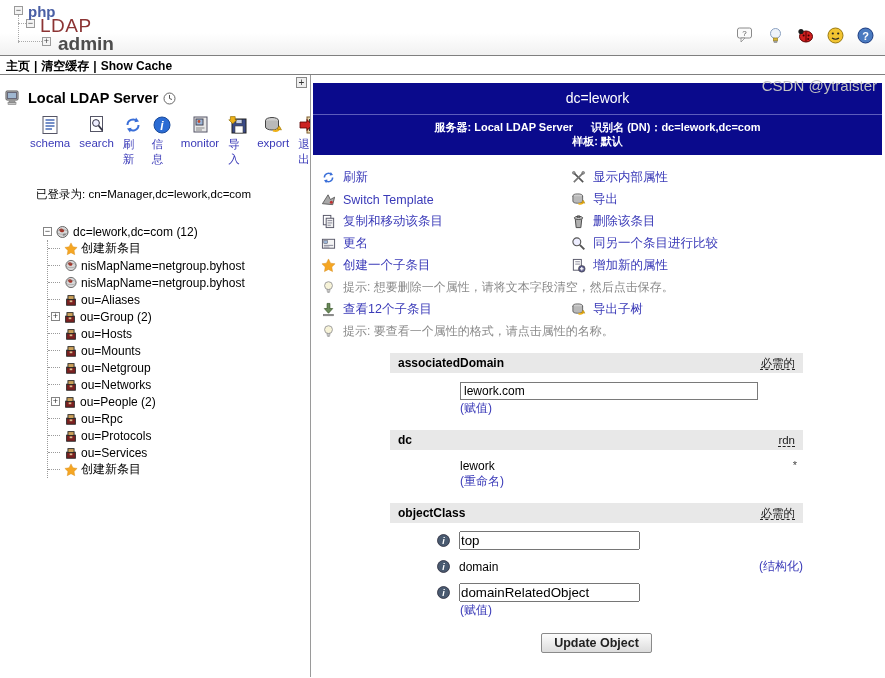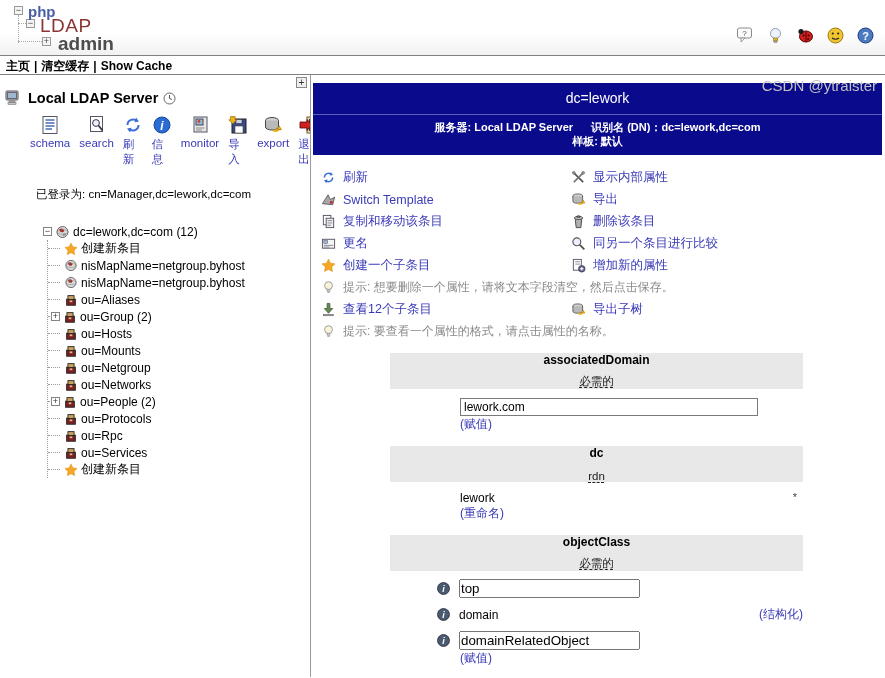--- a/index.html
+++ b/index.html
@@ -63,21 +63,21 @@
   .bh-title { font-size:14px; padding:7px 8px 8px; border-bottom:1px solid #5d5dbb; }
   .bh-sub { padding:5px 0 7px; font-size:11px; font-weight:bold; line-height:14px; }
   .bh-sub .gap { display:inline-block; width:18px; }
 
   .actions { display:grid; grid-template-columns:250px 1fr; margin:14px 0 0 10px; row-gap:5px; font-size:12.5px; }
   .action { display:flex; align-items:center; gap:7px; color:#3a3ab8; cursor:pointer; height:17px; }
   .hint-row { grid-column:1 / 3; display:flex; align-items:center; gap:7px; color:#8a8a8a; height:17px; font-size:12px; }
   .i15 { width:15px; height:15px; flex:0 0 auto; }
 
   .form-table { margin:13px 0 0 79px; width:413px; font-size:12px; }
-  .section-bar { display:flex; justify-content:space-between; align-items:center; background:#e8e8e8; height:36px; padding:0 8px; margin-top:13px;flex-direction:column; }
+  .section-bar { display:flex; justify-content:space-between; align-items:center; background:#e8e8e8; height:20px; padding:0 8px; margin-top:13px; }
   .section-bar:first-child { margin-top:0; }
   .attr-name { font-weight:bold; color:#000; }
   .attr-flag { font-size:11.5px; color:#222; text-decoration:underline dashed 1px; text-underline-offset:2px; cursor:default; }
   .val-row { margin:9px 0 0 70px; position:relative; }
   .val-row input { width:298px; height:18px; border:1px solid #7a7a7a; font-size:12px; font-family:"Liberation Sans",sans-serif; padding:0 3px; background:#fff; }
   .ro-value { color:#000; }
   .link-row { margin:0 0 0 70px; }
   .link-row a, .inline-link { color:#3a3ab8; text-decoration:none; font-size:12px; cursor:pointer; }
   .info-row { display:flex; align-items:center; gap:8px; margin:8px 0 0 46px; }
   .info-row .spacer { flex:1; }
@@ -340,30 +340,30 @@
             </svg>
             <a class="tree-label">ou=People (2)</a>
           </div>
 
           <div class="tree-row">
             <svg width="14" height="14" viewBox="0 0 16 16">
               <rect x="3" y="7" width="10" height="7" fill="#7a2020" stroke="#222"></rect>
               <rect x="4.5" y="3" width="7" height="4.5" fill="#caa05a" stroke="#222"></rect>
               <rect x="6.5" y="8.5" width="3" height="2" fill="#d8c090"></rect>
             </svg>
+            <a class="tree-label">ou=Rpc</a>
+          </div>
+
+          <div class="tree-row">
+            <svg width="14" height="14" viewBox="0 0 16 16">
+              <rect x="3" y="7" width="10" height="7" fill="#7a2020" stroke="#222"></rect>
+              <rect x="4.5" y="3" width="7" height="4.5" fill="#caa05a" stroke="#222"></rect>
+              <rect x="6.5" y="8.5" width="3" height="2" fill="#d8c090"></rect>
+            </svg>
             <a class="tree-label">ou=Protocols</a>
-          </div>
-
-          <div class="tree-row">
-            <svg width="14" height="14" viewBox="0 0 16 16">
-              <rect x="3" y="7" width="10" height="7" fill="#7a2020" stroke="#222"></rect>
-              <rect x="4.5" y="3" width="7" height="4.5" fill="#caa05a" stroke="#222"></rect>
-              <rect x="6.5" y="8.5" width="3" height="2" fill="#d8c090"></rect>
-            </svg>
-            <a class="tree-label">ou=Rpc</a>
           </div>
 
           <div class="tree-row">
             <svg width="14" height="14" viewBox="0 0 16 16">
               <rect x="3" y="7" width="10" height="7" fill="#7a2020" stroke="#222"></rect>
               <rect x="4.5" y="3" width="7" height="4.5" fill="#caa05a" stroke="#222"></rect>
               <rect x="6.5" y="8.5" width="3" height="2" fill="#d8c090"></rect>
             </svg>
             <a class="tree-label">ou=Services</a>
           </div>

